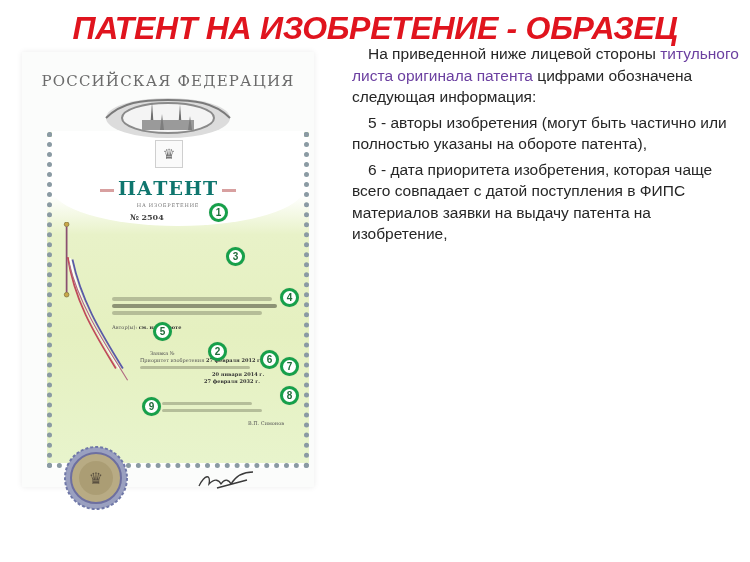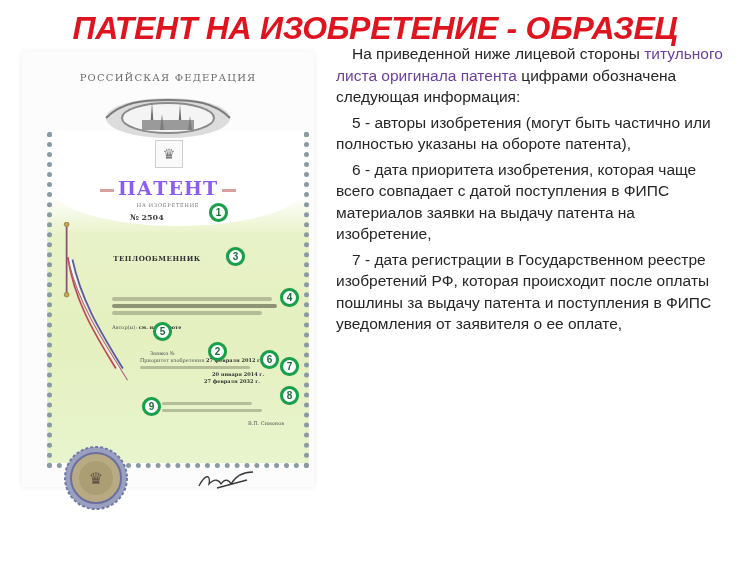--- a/index.html
+++ b/index.html
@@ -31,36 +31,36 @@
     border-top-left-radius: 2px;
   }
   .cert-arch {
     position: absolute; left: 30px; top: 79px; width: 252px; height: 95px;
     background: #ffffff;
     border-bottom-left-radius: 50% 40%;
     border-bottom-right-radius: 50% 40%;
   }
   .cert-country {
     position: absolute; left: 0; top: 20px; width: 292px; text-align: center;
-    font-family: "DejaVu Serif", serif; font-size: 10px; letter-spacing: 1.2px;
+    font-family: "DejaVu Serif", serif; font-size: 15px; letter-spacing: 1.2px;
     color: #6b6b6b;
   }
   .kremlin {
     position: absolute; left: 80px; top: 40px; width: 132px; height: 48px;
   }
   .emblem {
     position: absolute; left: 133px; top: 88px; width: 26px; height: 26px;
     border: 1px solid #cfcfcf; background: #fafafa;
     display: flex; align-items: center; justify-content: center;
     font-size: 14px; color: #777;
   }
   .cert-patent {
     position: absolute; left: 0; top: 125px; width: 292px; text-align: center;
     font-family: "DejaVu Serif", serif; font-weight: bold; font-size: 19px;
-    color: #8b5cf6; letter-spacing: 1px;
+    color: #0f766e; letter-spacing: 1px;
   }
   .cert-patent::before, .cert-patent::after {
     content: ""; display: inline-block; width: 14px; height: 3px;
     background: #d8a0a0; vertical-align: middle; margin: 0 4px;
   }
   .cert-sub {
     position: absolute; left: 0; top: 150px; width: 292px; text-align: center;
     font-family: "DejaVu Serif", serif; font-size: 5px; letter-spacing: 0.8px; color: #777;
   }
   .cert-num {
@@ -95,21 +95,21 @@
     position: absolute; left: 10px; top: 290px; width: 160px; height: 170px;
   }
   .seal {
     position: absolute; left: 42px; top: 394px; width: 64px; height: 64px;
   }
   .signature {
     position: absolute; left: 175px; top: 418px; width: 60px; height: 22px;
   }
   
   .text-col {
-    position: absolute; left: 336px; top: 43px; width: 395px;
+    position: absolute; left: 352px; top: 43px; width: 395px;
     font-family: "Liberation Sans", sans-serif; font-size: 15.5px; line-height: 21.5px;
     color: #262626;
   }
   .text-col p { margin: 0 0 4px 0; }
   .text-col .indent { text-indent: 16px; }
   .text-col .purple { color: #6b3fa0; }
 </style>
 </head>
 <body>
 
@@ -130,21 +130,20 @@
     <rect x="40" y="28" width="52" height="10" fill="#9a9a9a"></rect>
     <polygon points="58,38 60,22 62,38" fill="#7d7d7d"></polygon>
     <polygon points="86,38 88,24 90,38" fill="#7d7d7d"></polygon>
   </svg>
   <div class="emblem">♛</div>
 
   <div class="cert-patent">ПАТЕНТ</div>
   <div class="cert-sub">НА ИЗОБРЕТЕНИЕ</div>
   <div class="cert-num">№ 2504</div>
 
-  <div class="cert-title">ТЕПЛООБМЕННИК</div>
 
   <div class="blur-line" style="left:90px; top:245px; width:160px;"></div>
   <div class="blur-line dark" style="left:90px; top:252px; width:165px;"></div>
   <div class="blur-line" style="left:90px; top:259px; width:150px;"></div>
 
   <div class="small-txt" style="left:90px; top:272px;">
     <span>Автор(ы):</span>
     <b>см. на обороте</b>
   </div>
 
@@ -194,14 +193,13 @@
   </svg>
   <svg class="signature" viewBox="0 0 60 22">
     <path d="M2 16 C 8 4, 14 4, 12 14 C 18 8, 22 10, 24 14 C 28 8, 32 10, 34 14 C 40 4, 48 2, 56 2 M 20 18 L 50 10" fill="none" stroke="#3a3a3a" stroke-width="1.3"></path>
   </svg>
 </div>
 
 <div class="text-col">
   <p class="indent"><span>На приведенной ниже лицевой стороны </span><span class="purple">титульного листа оригинала патента</span><span> цифрами обозначена следующая информация:</span></p>
   <p class="indent">5 - авторы изобретения (могут быть частично или полностью указаны на обороте патента),</p>
   <p class="indent">6 - дата приоритета изобретения, которая чаще всего совпадает с датой поступления в ФИПС материалов заявки на выдачу патента на изобретение,</p>
-  <p class="indent">7 - дата регистрации в Государственном реестре изобретений РФ, которая происходит после оплаты пошлины за выдачу патента и поступления в ФИПС уведомления от заявителя о ее оплате,</p>
 </div>
 
 </body></html>

